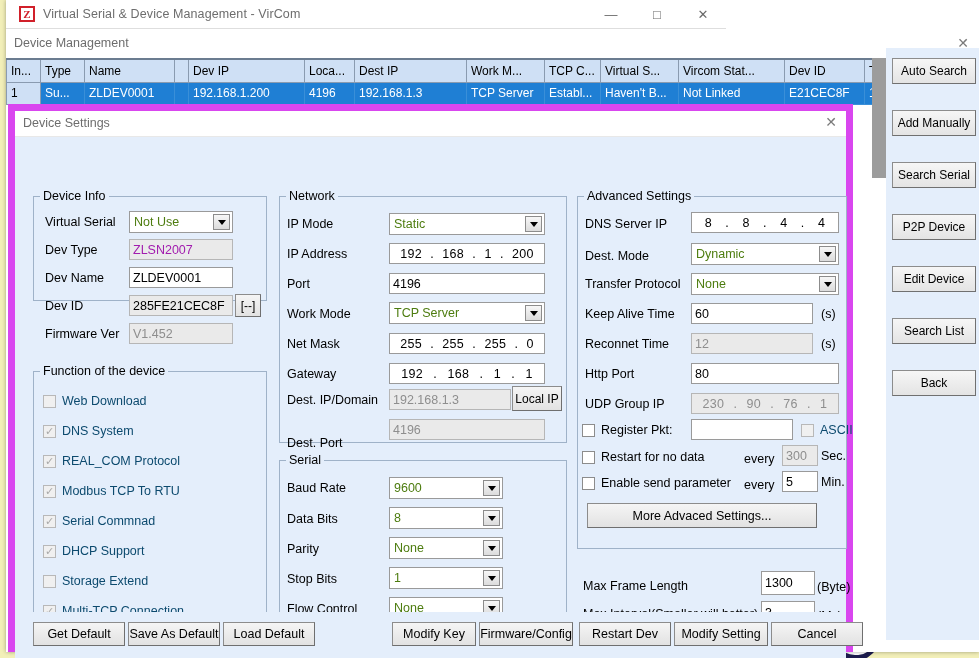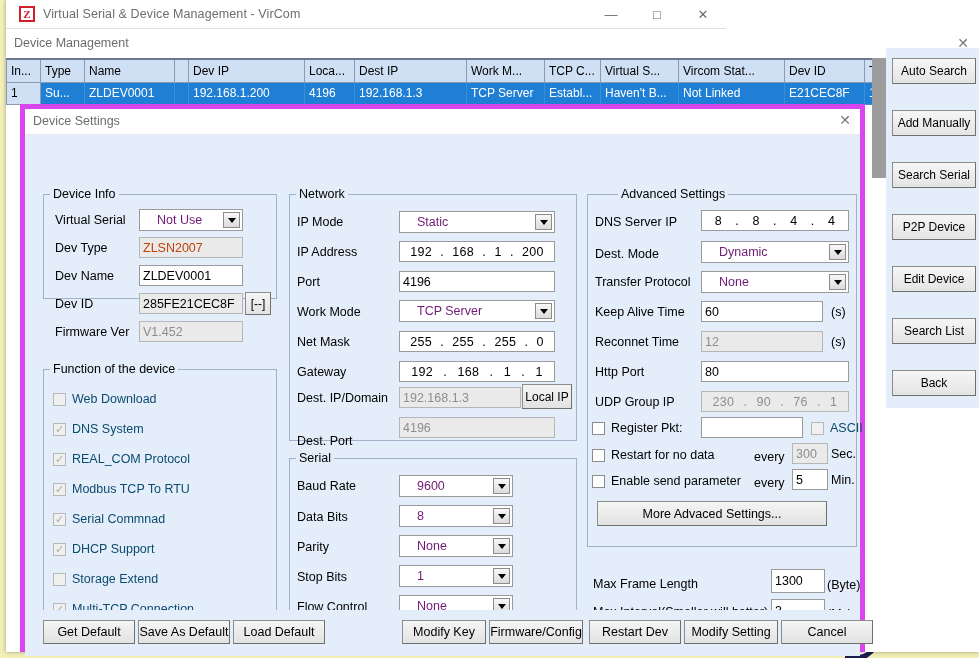--- a/index.html
+++ b/index.html
@@ -131,40 +131,40 @@
   }
   #tbl-scroll {
     position: absolute; left: 866px; top: 58px;
     width: 14px; height: 120px;
     background: #9c9c9c;
   }
 
   
   #side-panel {
     position: absolute; left: 880px; top: 48px;
-    width: 93px; height: 360px;
+    width: 93px; height: 592px;
     background: #e4eefb;
   }
   .sidebtn {
     position: absolute; left: 6px;
     width: 84px; height: 26px;
     background: linear-gradient(#f6f6f6, #e4e4e4);
     border: 1px solid #8c8c8c;
     border-right-color: #707070; border-bottom-color: #707070;
     font-size: 12px; color: #000;
     display: flex; align-items: center; justify-content: center;
     font-family: "Liberation Sans", sans-serif;
   }
 
   
   #settings-window {
-    position: absolute; left: 14px; top: 104px;
+    position: absolute; left: 2px; top: 104px;
     width: 845px; height: 548px;
     background: #e4eefb;
-    border: 5px solid #d946ef;
+    border: 7px solid #d946ef;
     z-index: 10;
   }
   #ds-bar {
     height: 26px; background: #ffffff;
     position: relative;
     border-bottom: 1px solid #e8e8e8;
   }
   #ds-title { font-size: 12.5px; color: #6d6d6d; position: absolute; left: 8px; top: 5px; }
   #ds-close { position: absolute; right: 9px; top: 3px; font-size: 14px; color: #7a7a7a; }
 
@@ -194,23 +194,23 @@
     white-space: nowrap; overflow: hidden;
   }
   .tbox.ro { background: #eaeaea; color: #8e8e8e; border-color: #b6b6b6; }
   .tbox.ipseg { justify-content: space-around; padding: 0 6px; letter-spacing: .3px; }
 
   .combo {
     position: absolute;
     background: #ffffff;
     border: 1px solid #9a9a9a;
     height: 22px;
-    font-size: 12.5px; color: #701a75;
+    font-size: 12.5px; color: #4d7c0f;
     display: flex; align-items: center;
-    padding-left: 17px;
+    padding-left: 4px;
   }
   .combo .arrow {
     position: absolute; right: 2px; top: 2px;
     width: 17px; height: 16px;
     background: linear-gradient(#f7f7f7, #dcdcdc);
     border: 1px solid #8c8c8c;
     display: flex; align-items: center; justify-content: center;
   }
   .combo .arrow::after {
     content: ""; width: 0; height: 0;
@@ -366,21 +366,21 @@
         <legend>Device Info</legend>
       </fieldset>
       <div class="lbl" style="left:30px; top:78px;">Virtual Serial</div>
       <div class="combo" style="left:114px; top:74px; width:104px;">
         <span>Not Use</span>
         <span class="arrow"></span>
       </div>
 
       <div class="lbl" style="left:30px; top:106px;">Dev Type</div>
       <div class="tbox ro" style="left:114px; top:102px; width:104px;">
-          <span style="color:#c2410c">ZLSN2007</span>
+          <span style="color:#a21caf">ZLSN2007</span>
         </div>
 
       <div class="lbl" style="left:30px; top:134px;">Dev Name</div>
       <div class="tbox" style="left:114px; top:130px; width:104px;">
           <span>ZLDEV0001</span>
         </div>
 
       <div class="lbl" style="left:30px; top:162px;">Dev ID</div>
       <div class="tbox ro" style="left:114px; top:158px; width:104px;">
           <span style="color:#000">285FE21CEC8F</span>
@@ -520,21 +520,21 @@
         <span>1</span>
         <span class="arrow"></span>
       </div>
 
       <div class="lbl" style="left:272px; top:465px;">Flow Control</div>
       <div class="combo" style="left:374px; top:460px; width:114px;">
         <span>None</span>
         <span class="arrow"></span>
       </div>
 
-      <fieldset class="grp" style="left:562px; top:52px; width:270px; height:360px;padding-left:24px;">
+      <fieldset class="grp" style="left:562px; top:52px; width:270px; height:360px;">
         <legend>Advanced Settings</legend>
       </fieldset>
 
       <div class="lbl" style="left:570px; top:80px;">DNS Server IP</div>
       <div class="tbox ipseg" style="left:676px; top:75px; width:148px;">
         <span>8</span>
           <span>.</span>
         <span>8</span>
           <span>.</span>
         <span>4</span>

